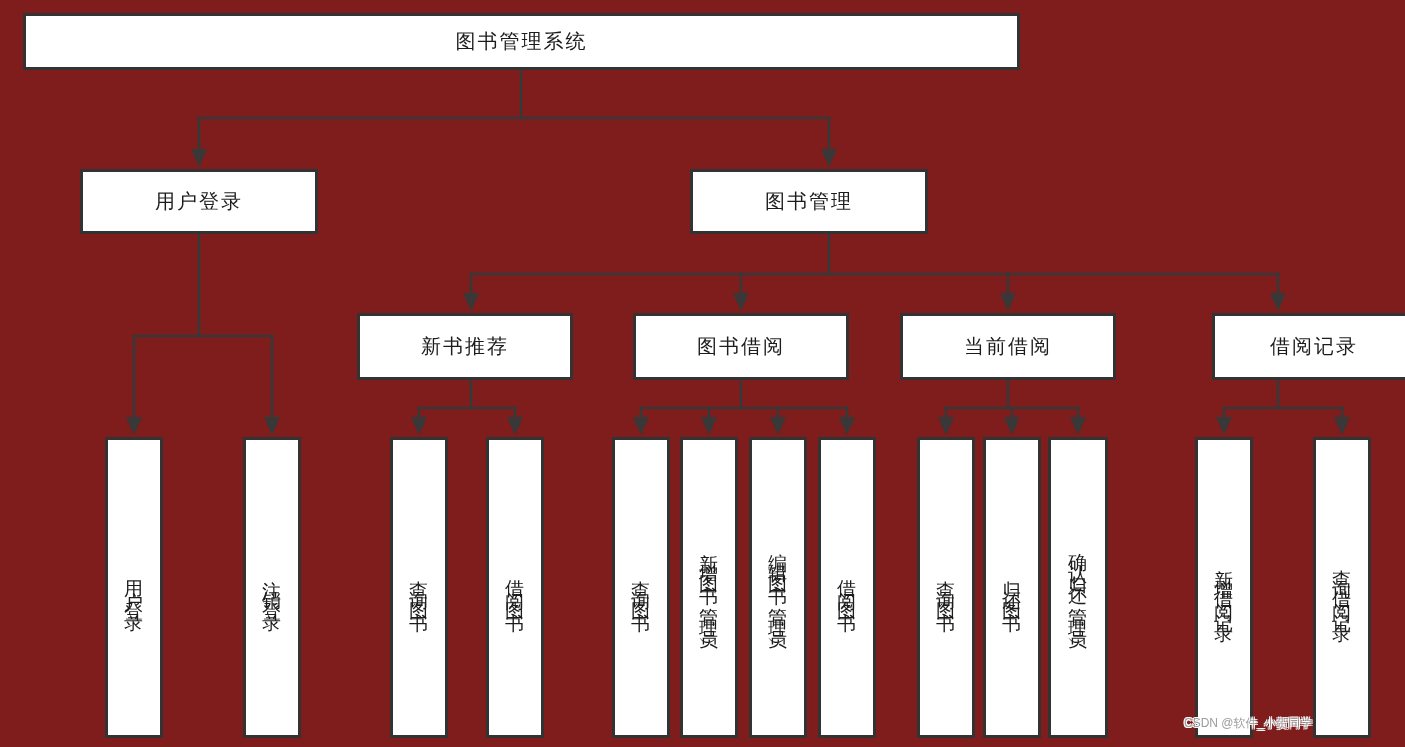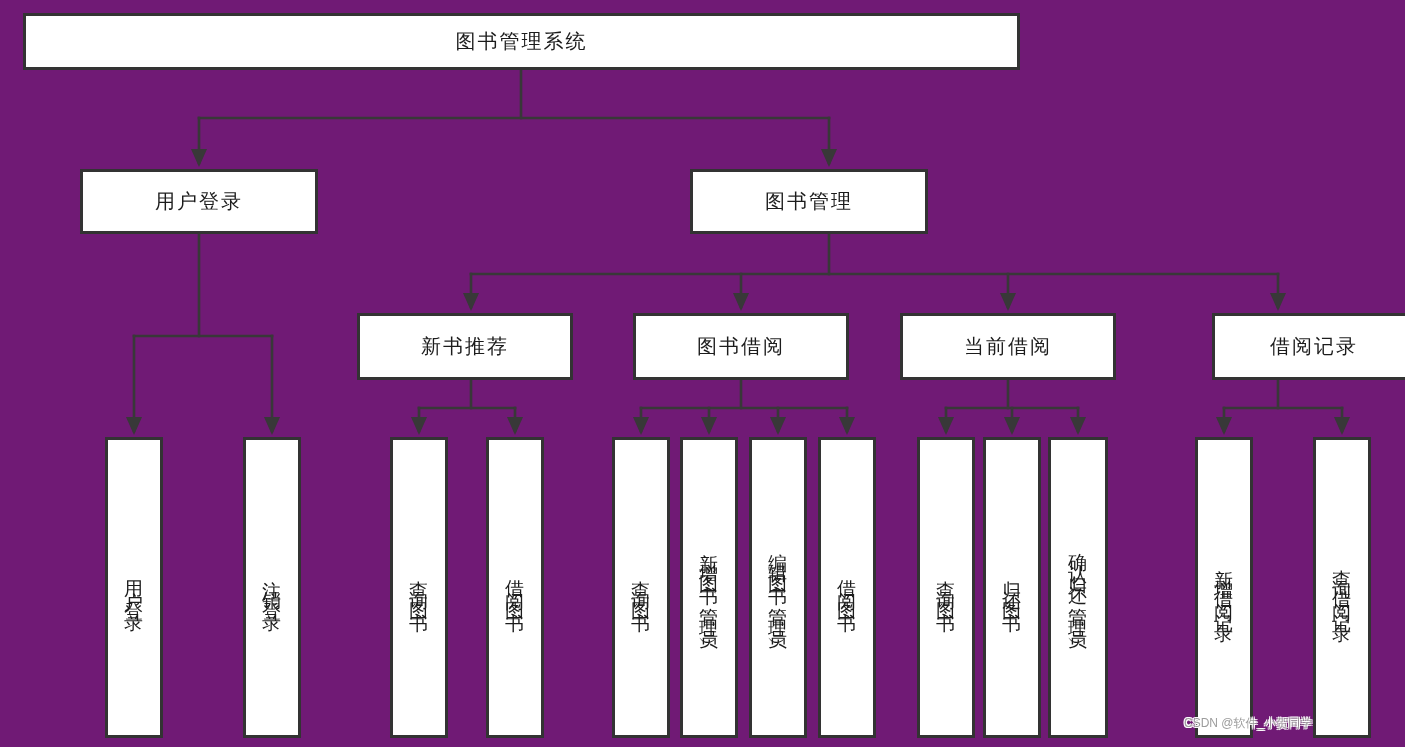--- a/index.html
+++ b/index.html
@@ -1,19 +1,19 @@
 <!DOCTYPE html>
 <html><head>
 <meta charset="utf-8">
 <style>
   html,body{margin:0;padding:0;background:#ffffff;}
   .stage{
     position:relative;
     width:1405px;height:747px;
-    background:#701a75;
+    background:#7f1d1d;
     font-family:"Liberation Sans", sans-serif;
     overflow:hidden;
   }
   .connectors{
     position:absolute;left:0;top:0;width:1405px;height:747px;
     pointer-events:none;
   }
   .node{
     position:absolute;
     box-sizing:border-box;

